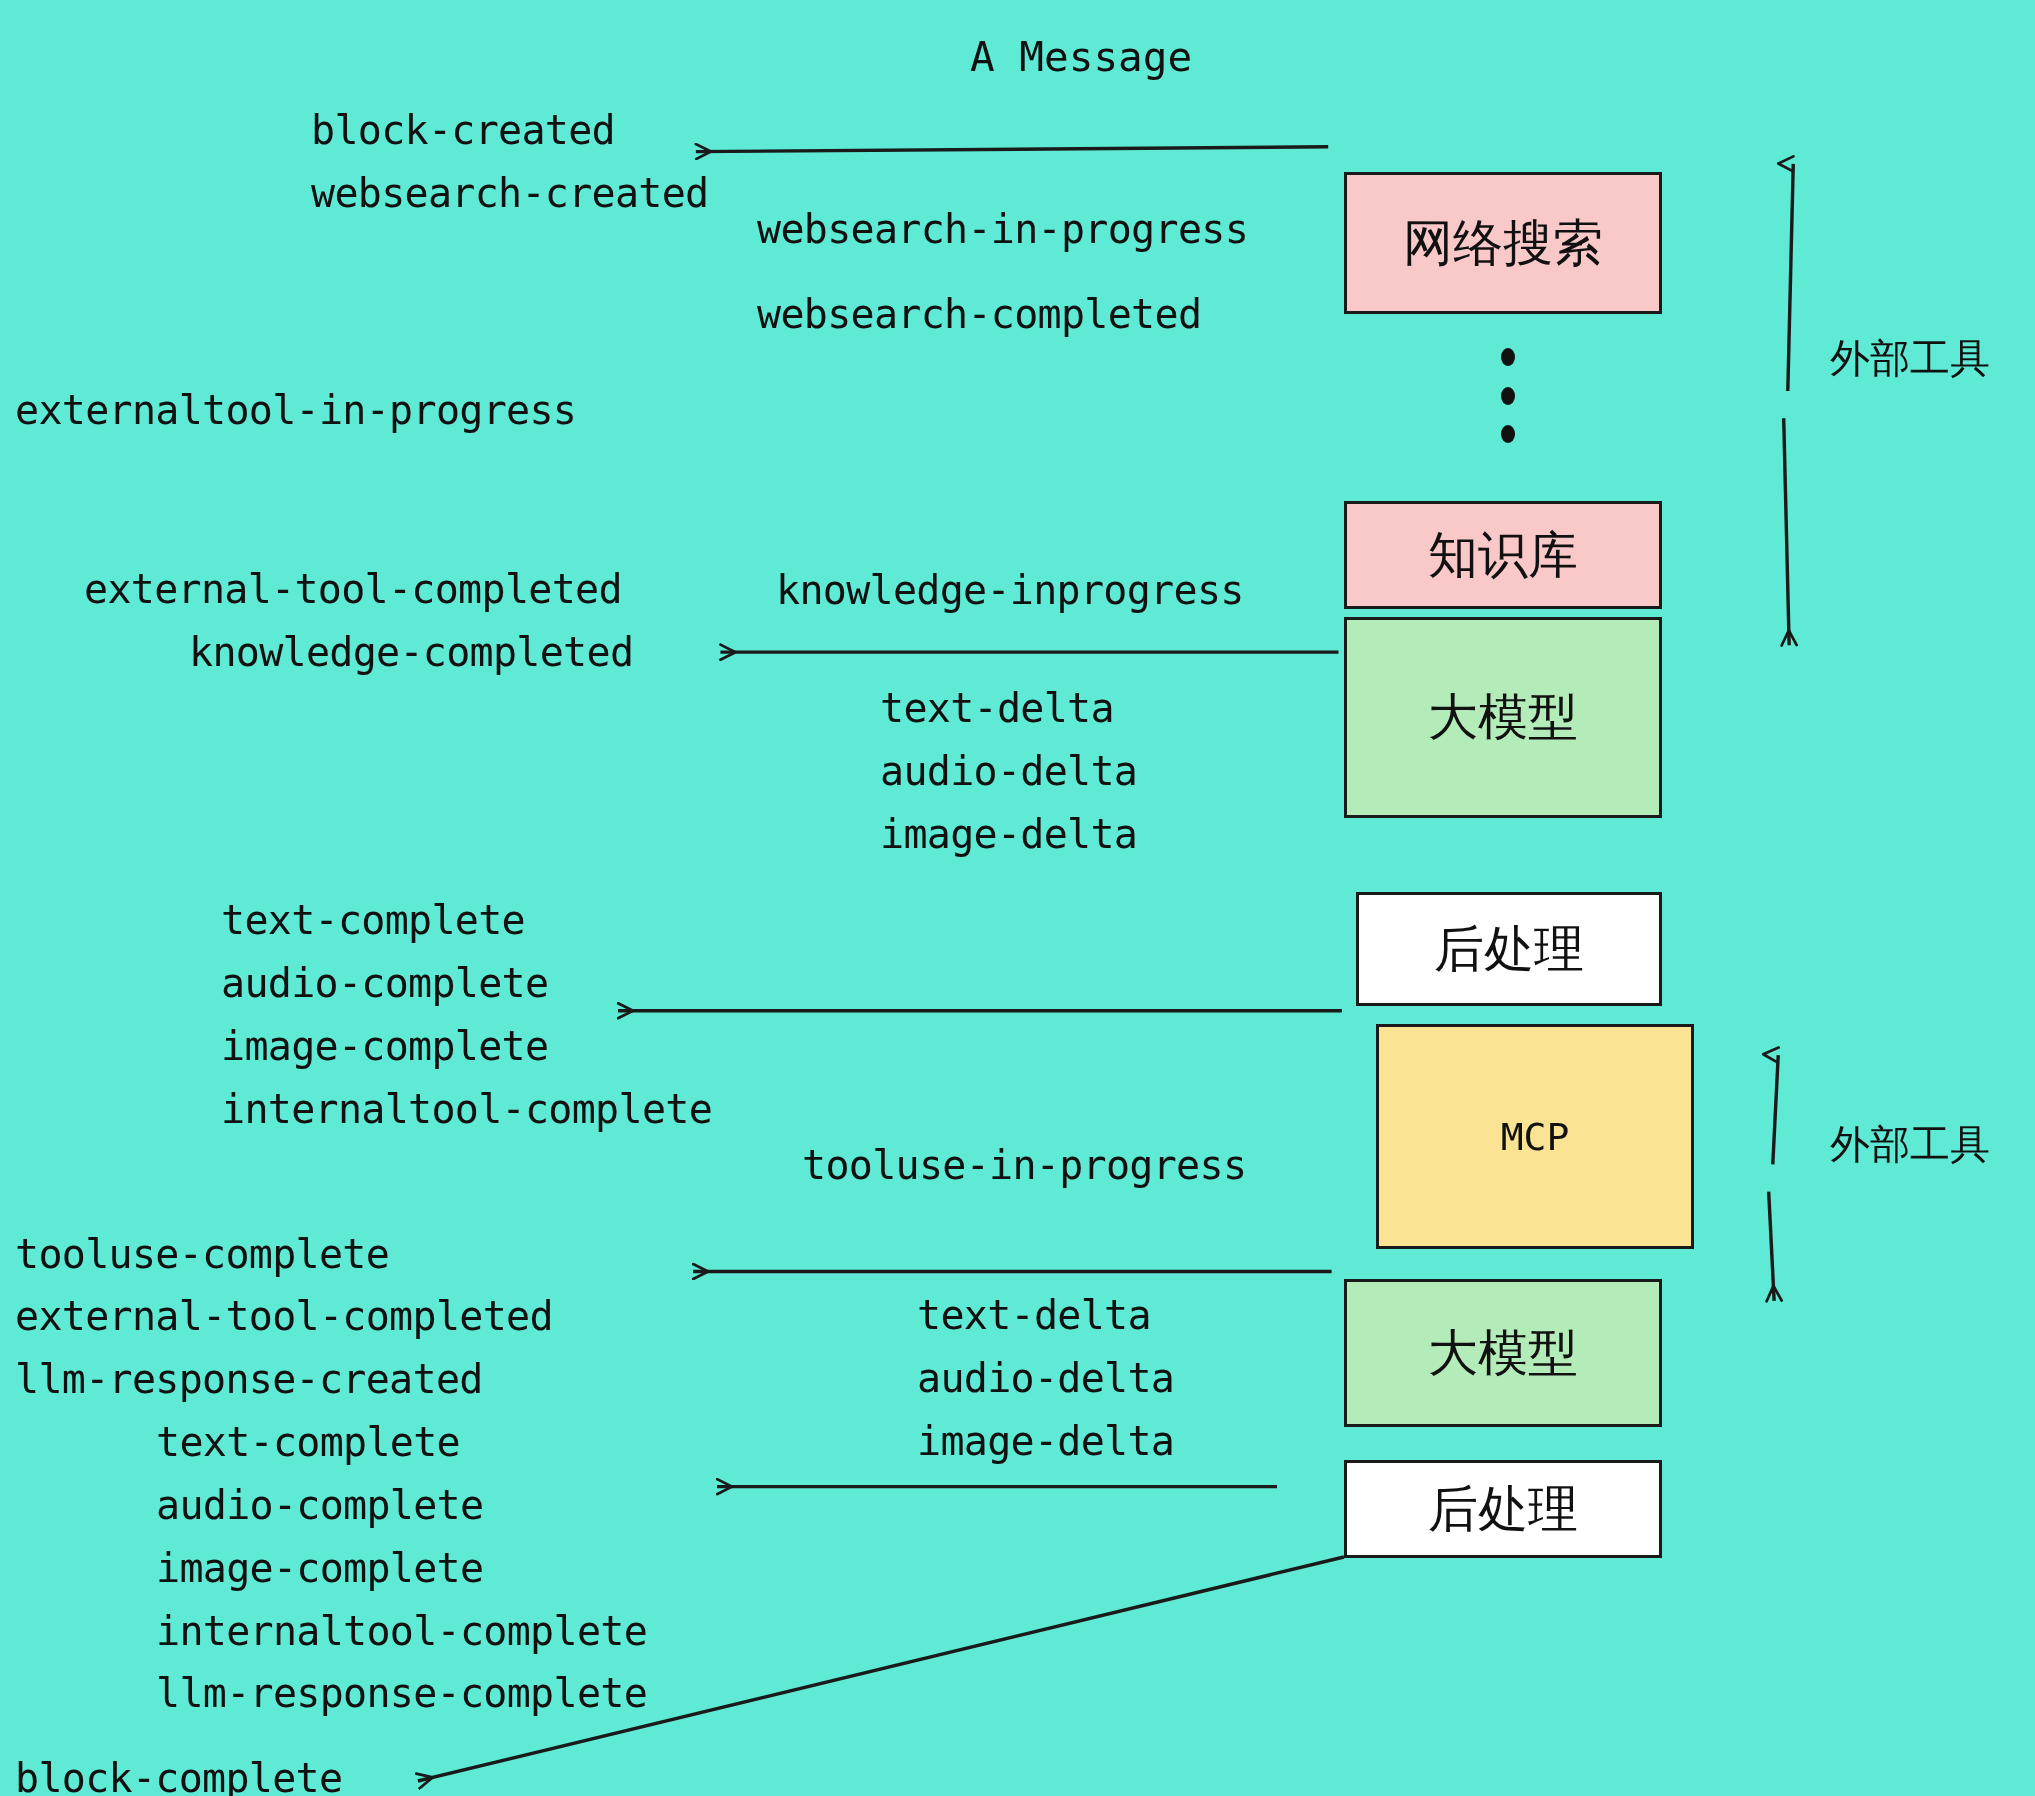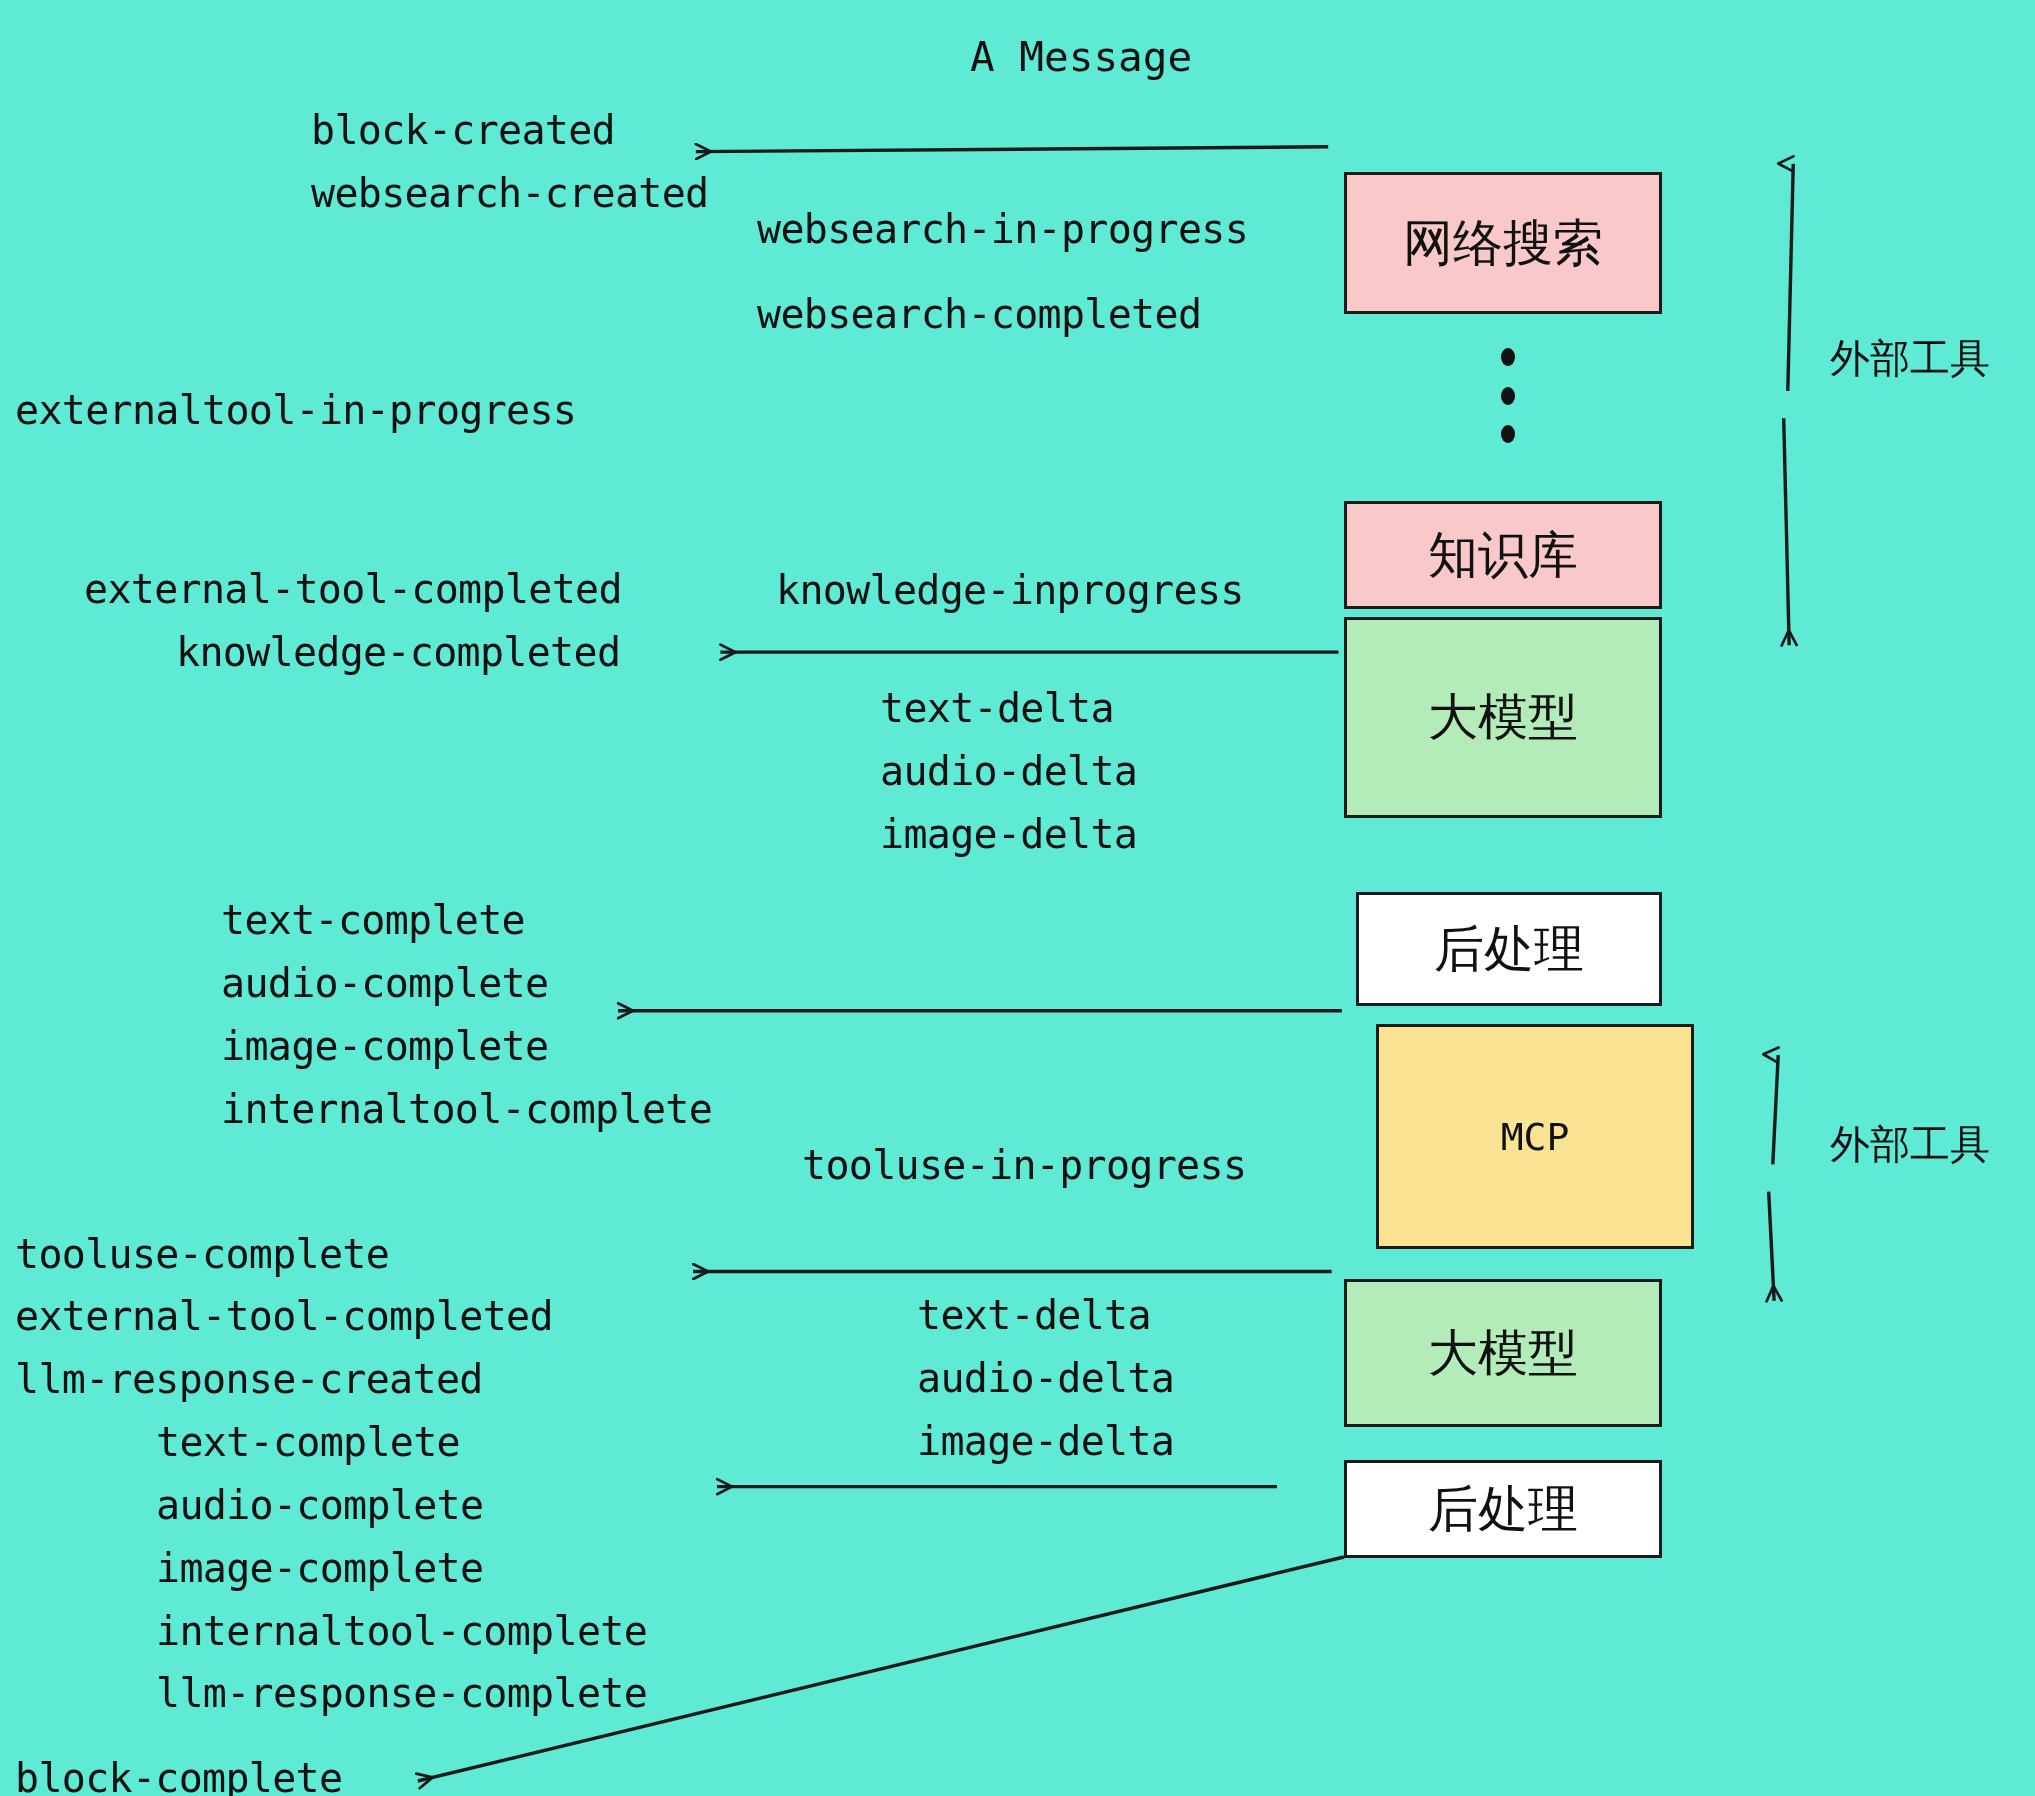--- a/index.html
+++ b/index.html
@@ -77,21 +77,21 @@
       </div>
     </div>
   <div id="events">
       <div class="evt" style="left: 311px; top: 99px;">block-created</div>
       <div class="evt" style="left: 311px; top: 162px;">websearch-created</div>
       <div class="evt" style="left: 757px; top: 198px;">websearch-in-progress</div>
       <div class="evt" style="left: 757px; top: 283px;">websearch-completed</div>
       <div class="evt" style="left: 15px; top: 379px; text-align: center;">externaltool-in-progress</div>
       <div class="evt" style="left: 776px; top: 519px; margin-top: 40px;">knowledge-inprogress</div>
       <div class="evt" style="left: 84px; top: 558px;">external-tool-completed</div>
-      <div class="evt" style="left: 176px; top: 621px;">knowledge-completed</div>
+      <div class="evt" style="left: 189px; top: 621px;">knowledge-completed</div>
       <div class="evt" style="left: 880px; top: 677px;">text-delta</div>
       <div class="evt" style="left: 880px; top: 740px;">audio-delta</div>
       <div class="evt" style="left: 880px; top: 803px;">image-delta</div>
       <div class="evt" style="left: 221px; top: 889px;">text-complete</div>
       <div class="evt" style="left: 221px; top: 952px;">audio-complete</div>
       <div class="evt" style="left: 221px; top: 1015px;">image-complete</div>
       <div class="evt" style="left: 221px; top: 1078px;">internaltool-complete</div>
       <div class="evt" style="left: 772px; top: 1134px; margin-left: 30px;">tooluse-in-progress</div>
       <div class="evt" style="left: 15px; top: 1223px;">tooluse-complete</div>
       <div class="evt" style="left: 15px; top: 1285px;">external-tool-completed</div>

